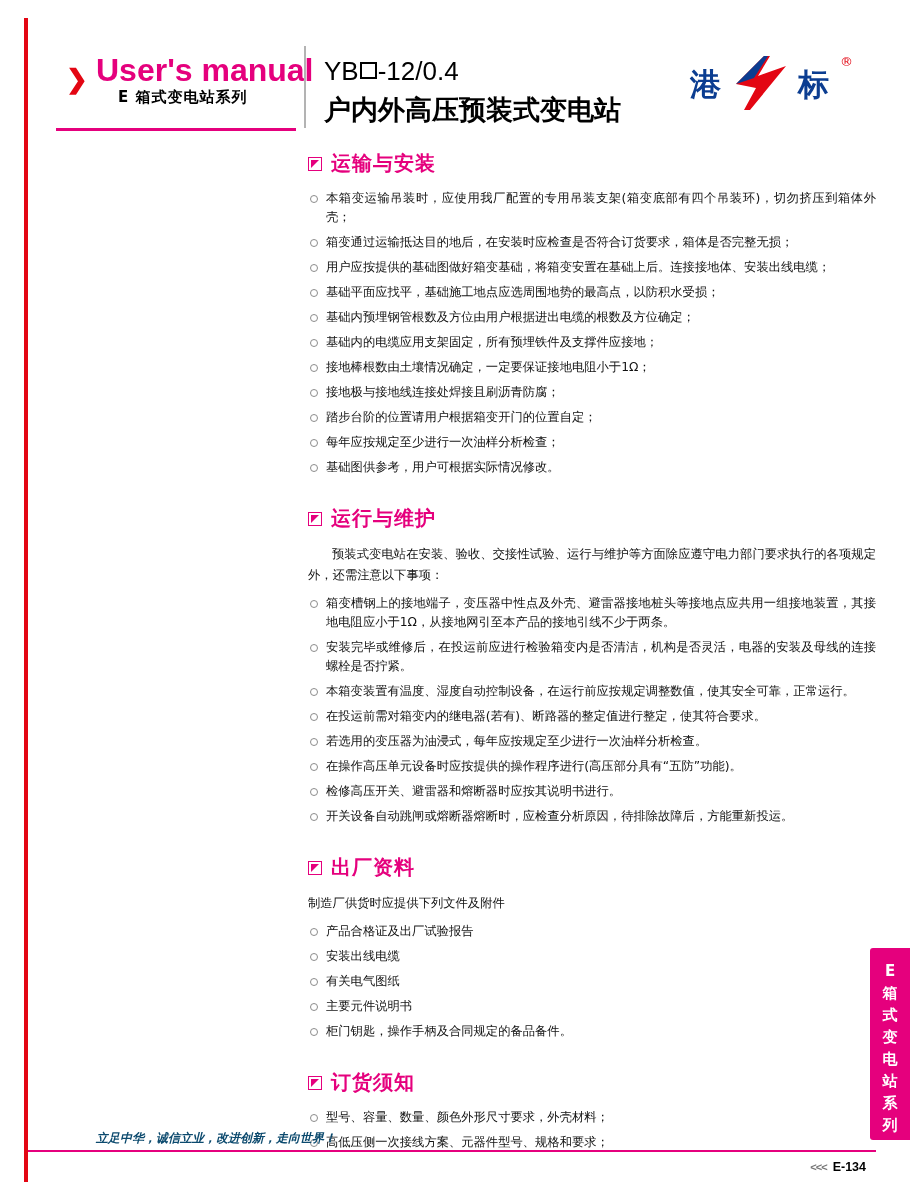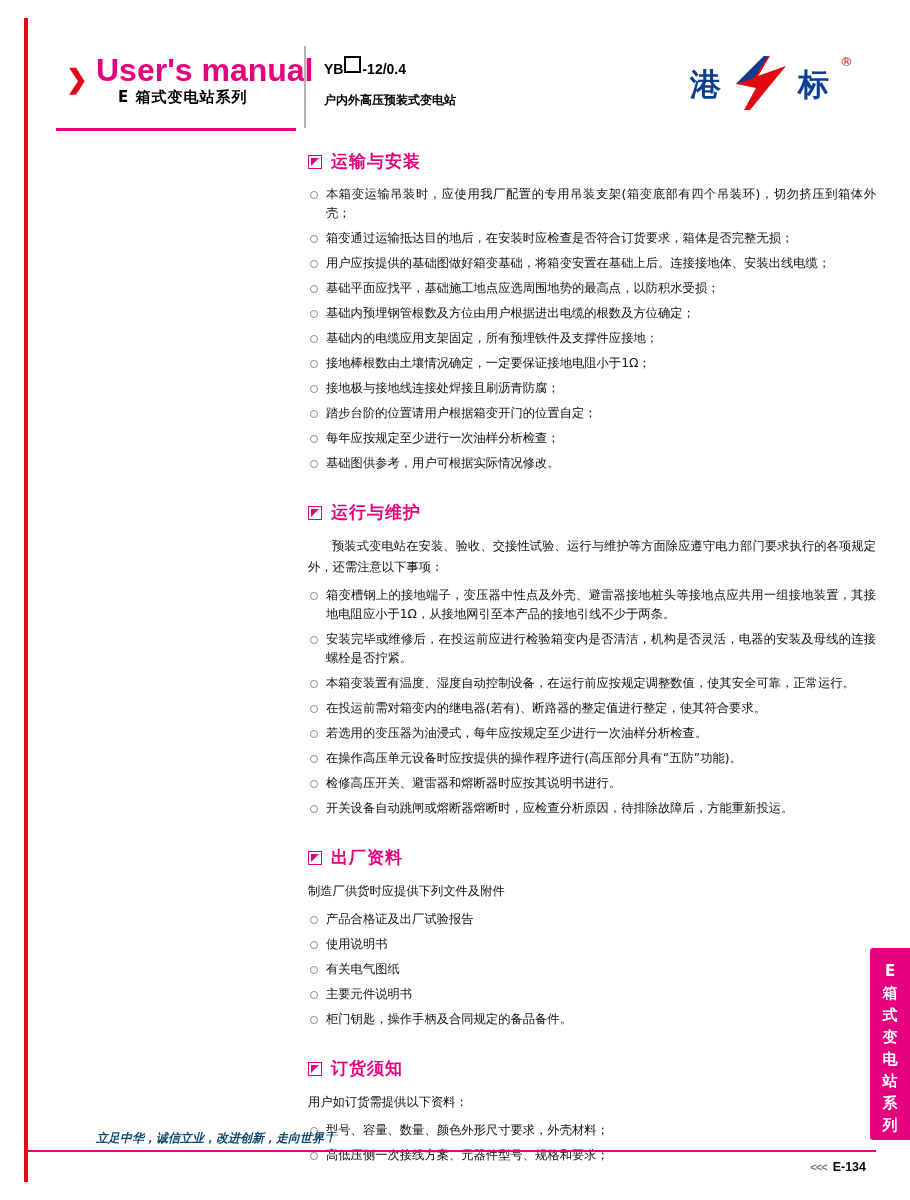--- a/index.html
+++ b/index.html
@@ -74,38 +74,38 @@
     left: 248px;
     top: 2px;
     width: 2px;
     height: 82px;
     background: #b3b3b3;
   }
   .hdr-model {
     position: absolute;
     left: 268px;
     top: 12px;
-    font-size: 14px;
-    font-weight: bold;
+    font-size: 26px;
+    font-weight: normal;
     color: #000;
     font-family: "Liberation Sans", sans-serif;
   }
   .hdr-model .sqbox {
     display: inline-block;
     width: 13px;
     height: 13px;
     border: 2px solid #000;
     vertical-align: 1px;
     margin: 0 1px;
   }
   .hdr-title {
     position: absolute;
     left: 268px;
     top: 48px;
-    font-size: 12px;
+    font-size: 27px;
     font-weight: bold;
     color: #000;
   }
   
   .logo {
     position: absolute;
     right: 8px;
     top: 8px;
     width: 178px;
     height: 64px;
@@ -166,21 +166,21 @@
     content: "";
     position: absolute;
     left: 2px;
     top: 2px;
     width: 0;
     height: 0;
     border-left: 8px solid #e5007d;
     border-bottom: 8px solid transparent;
   }
   .section-head .txt {
-    font-size: 17px;
+    font-size: 20px;
     color: #e5007d;
     font-weight: bold;
     letter-spacing: 1px;
   }
   ul.bullets {
     list-style: none;
     margin: 0 0 0 8px;
     padding: 0;
   }
   ul.bullets li {
@@ -341,35 +341,34 @@
     <div class="sec-gap"></div>
 
     <div class="section">
       <div class="section-head">
         <div class="sq"></div>
         <div class="txt">出厂资料</div>
       </div>
       <p class="para">制造厂供货时应提供下列文件及附件</p>
       <ul class="bullets">
         <li>产品合格证及出厂试验报告</li>
-        <li>使用说明书</li>
+        <li>安装出线电缆</li>
         <li>有关电气图纸</li>
         <li>主要元件说明书</li>
         <li>柜门钥匙，操作手柄及合同规定的备品备件。</li>
       </ul>
     </div>
 
     <div class="sec-gap"></div>
 
     <div class="section">
       <div class="section-head">
         <div class="sq"></div>
         <div class="txt">订货须知</div>
       </div>
-      <p class="para">用户如订货需提供以下资料：</p>
       <ul class="bullets">
         <li>型号、容量、数量、颜色外形尺寸要求，外壳材料；</li>
         <li>高低压侧一次接线方案、元器件型号、规格和要求；</li>
 
       </ul>
     </div>
 
   </div>
 
   <div class="side-tab">

